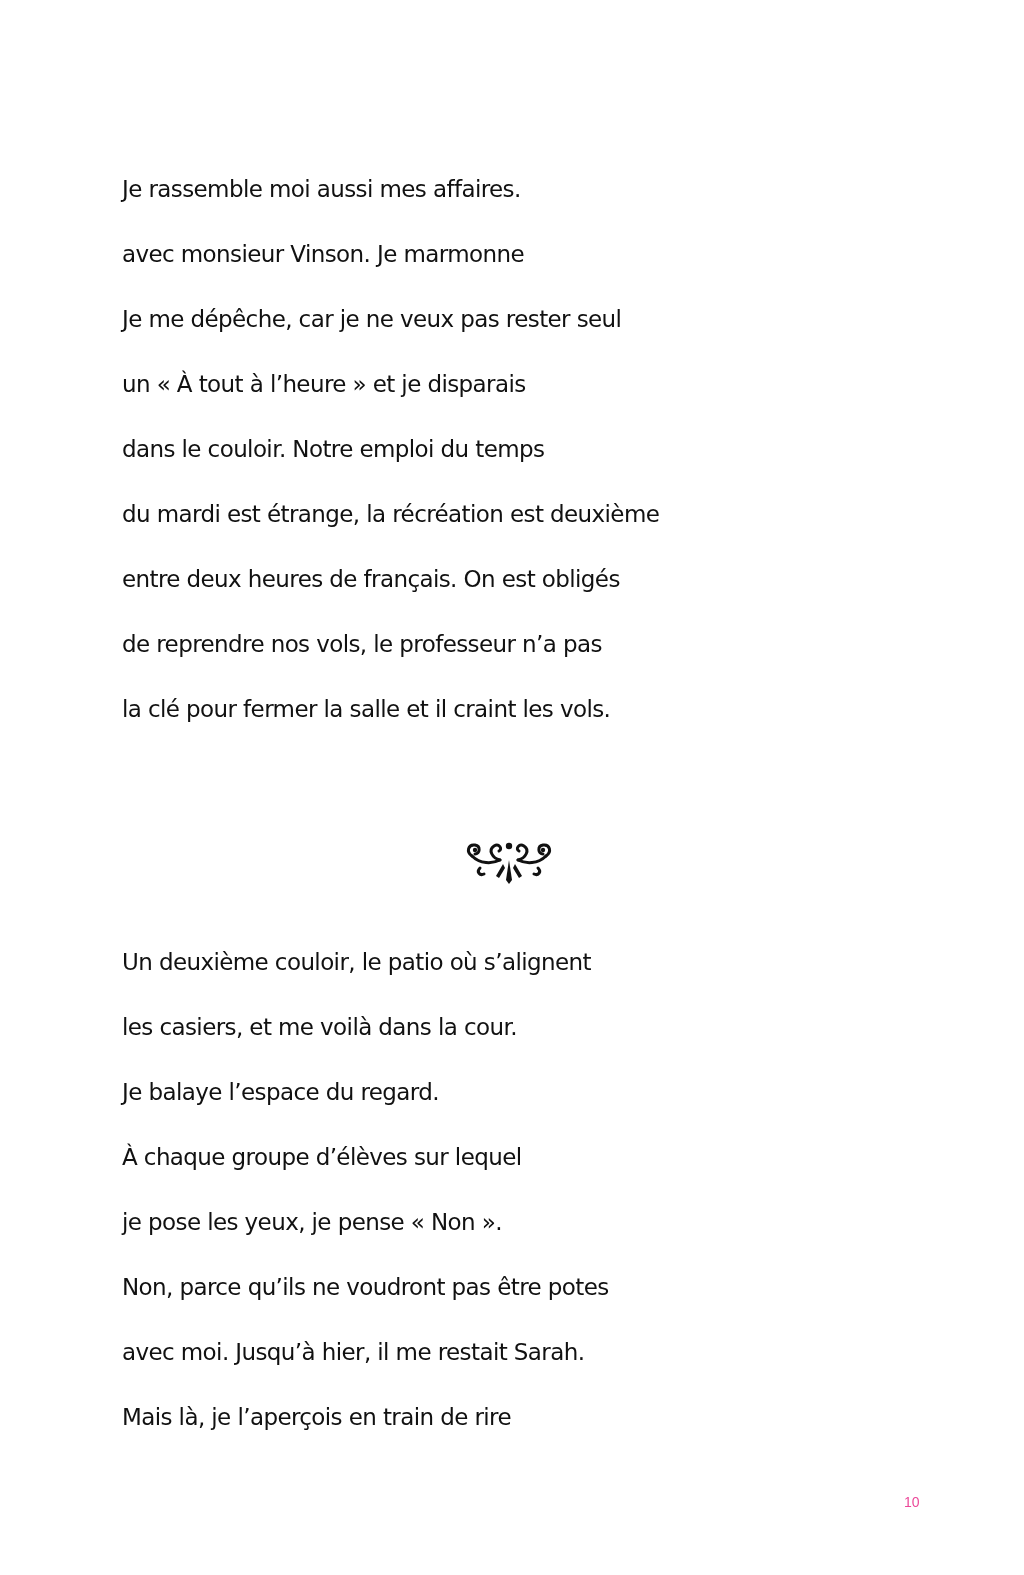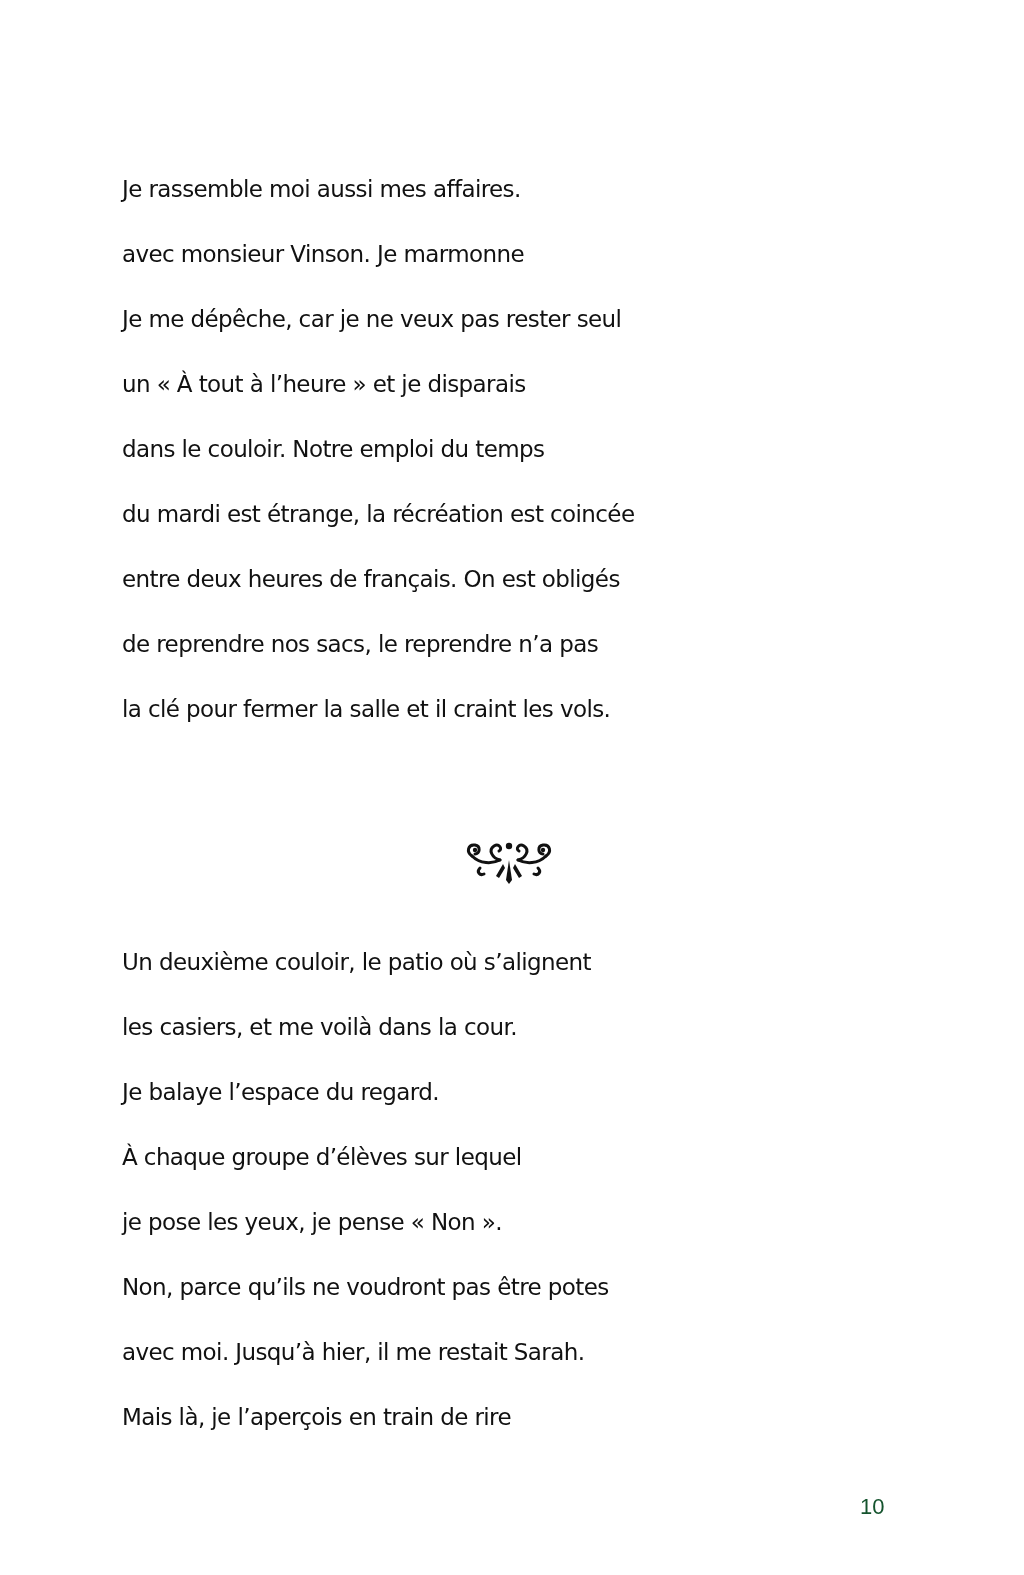--- a/index.html
+++ b/index.html
@@ -5,37 +5,37 @@
   html, body { margin: 0; padding: 0; background: #ffffff; }
   body { width: 1024px; height: 1575px; position: relative; overflow: hidden;
          font-family: "DejaVu Sans", sans-serif; color: #111111; }
   .page { position: absolute; left: 0; top: 0; width: 1024px; height: 1575px; background: #ffffff; }
   .para { position: absolute; left: 122px; margin: 0; padding: 0; }
   .line { display: block; height: 65px; line-height: 65px; font-size: 23px;
           letter-spacing: -0.6px; white-space: nowrap; }
   #para1 { top: 157px; }
   #para2 { top: 930px; }
   .ornament { position: absolute; left: 462px; top: 838px; width: 94px; height: 48px; }
-  .page-number { position: absolute; left: 860px; top: 1494px; font-family: "Liberation Sans", sans-serif;
-                 font-size: 22px; color: #14532d; }
+  .page-number { position: absolute; left: 904px; top: 1494px; font-family: "Liberation Sans", sans-serif;
+                 font-size: 14px; color: #ec4899; }
 </style>
 </head>
 <body>
 
 <div class="page">
 
   <div class="para" id="para1">
     <span class="line">Je rassemble moi aussi mes affaires.</span>
     <span class="line">avec monsieur Vinson. Je marmonne</span>
     <span class="line">Je me dépêche, car je ne veux pas rester seul</span>
     <span class="line">un « À tout à l’heure » et je disparais</span>
     <span class="line">dans le couloir. Notre emploi du temps</span>
-    <span class="line">du mardi est étrange, la récréation est coincée</span>
+    <span class="line">du mardi est étrange, la récréation est deuxième</span>
     <span class="line">entre deux heures de français. On est obligés</span>
-    <span class="line">de reprendre nos sacs, le reprendre n’a pas</span>
+    <span class="line">de reprendre nos vols, le professeur n’a pas</span>
     <span class="line">la clé pour fermer la salle et il craint les vols.</span>
   </div>
 
   <div class="ornament">
     <svg width="94" height="48" viewBox="0 0 94 48" xmlns="http://www.w3.org/2000/svg">
       <g fill="none" stroke="#111" stroke-width="3" stroke-linecap="round">
 
         <path d="M10 18 C 4 14, 6 6, 13 7 C 19 8, 18 16, 13 16"></path>
         <path d="M10 18 C 18 26, 30 26, 38 22"></path>
 

